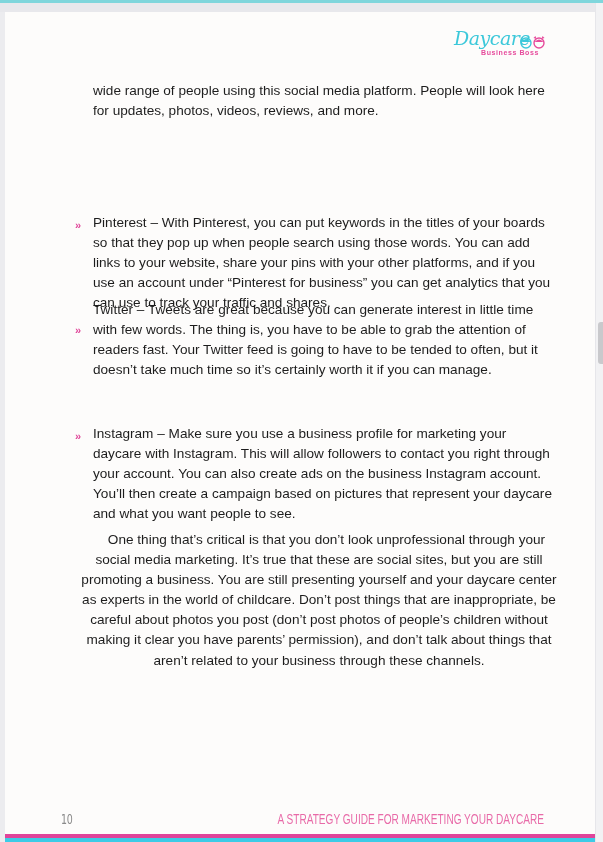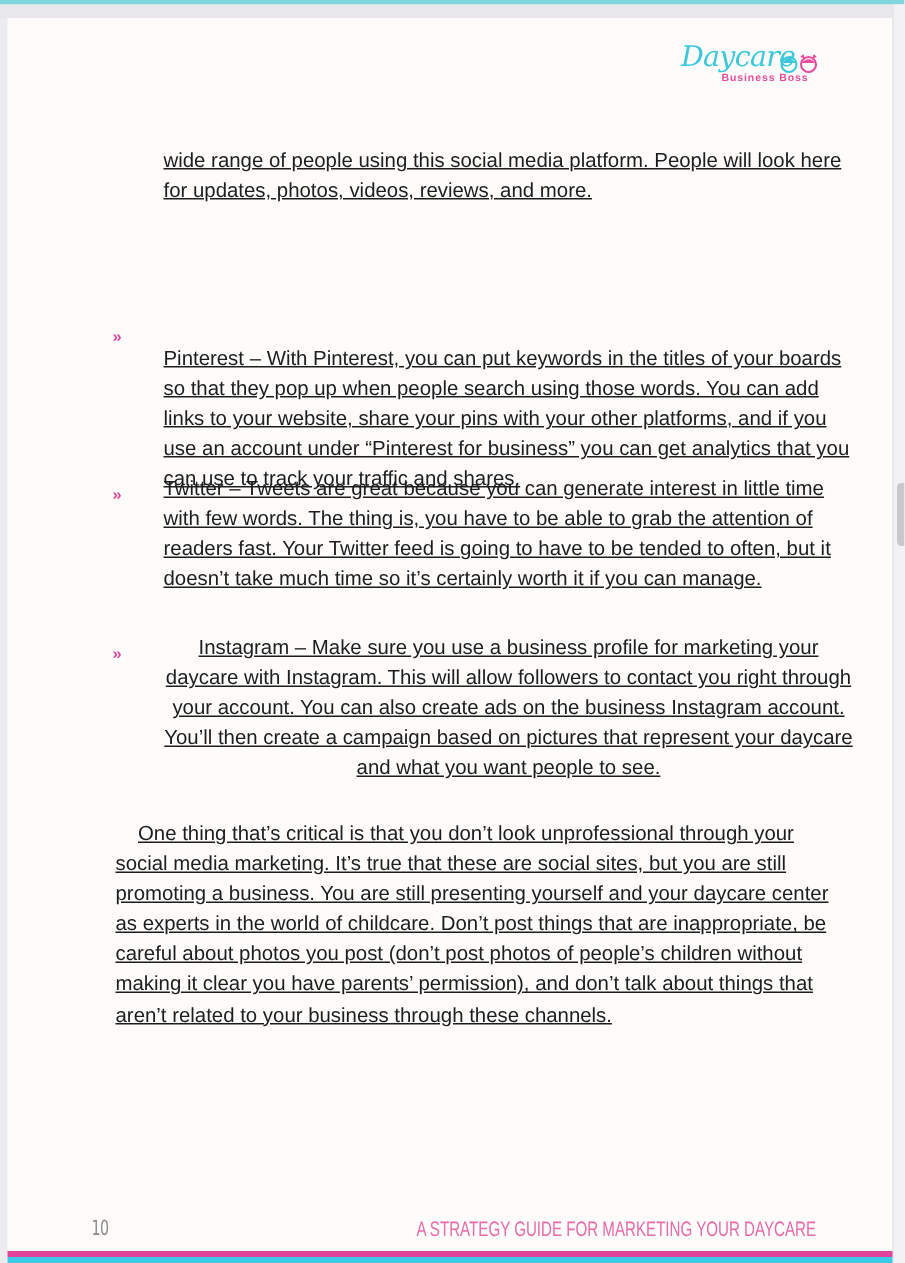--- a/index.html
+++ b/index.html
@@ -26,27 +26,27 @@
     .logo-sub {
       position: absolute; left: 33px; top: 22px;
       font-size: 7px; color: #e64b9c; letter-spacing: 0.6px; font-weight: bold;
     }
     .logo-faces { position: absolute; left: 72px; top: 8px; width: 26px; height: 14px; }
 
     .content {
       position: absolute; left: 0; top: 0; width: 603px; height: 842px;
       color: #1d1d1d; font-size: 13.6px; line-height: 20.1px;
     }
-    .para { position: absolute; margin: 16px; text-decoration: underline; }
+    .para { position: absolute; margin: 0; }
     .p-indent { left: 93px; width: 460px; }
     .bullet { position: absolute; left: 93px; width: 460px; }
     .bullet-mark {
       position: absolute; left: 75px; color: #e0479a; font-size: 11px; font-weight: bold;
     }
-    .main-para { left: 61px; width: 490px; text-indent: 15px; }
+    .main-para { left: 74px; width: 490px; text-indent: 15px; text-align: center; }
 
     .footer-page-num {
       position: absolute; left: 61px; top: 811px; font-size: 14px; color: #8a8a8a;
       font-family: "DejaVu Sans Condensed", "DejaVu Sans", sans-serif; letter-spacing: -0.5px;
       transform: scaleX(0.75); transform-origin: left;
     }
     .footer-title {
       position: absolute; right: 59px; top: 811px; font-size: 14px; color: #e86aa8;
       font-family: "Liberation Sans", sans-serif; letter-spacing: 0px;
       transform: scaleX(0.72); transform-origin: right;
@@ -81,21 +81,21 @@
 <div class="content">
   <p class="para p-indent" style="top:81px;">wide range of people using this social media platform. People will look here for updates, photos, videos, reviews, and more.</p>
 
   <span class="bullet-mark" style="top:215px;">»</span>
   <p class="para bullet" style="top:213px;">Pinterest – With Pinterest, you can put keywords in the titles of your boards so that they pop up when people search using those words. You can add links to your website, share your pins with your other platforms, and if you use an account under “Pinterest for business” you can get analytics that you can use to track your traffic and shares.</p>
 
   <span class="bullet-mark" style="top:320px;">»</span>
   <p class="para bullet" style="top:300px;">Twitter – Tweets are great because you can generate interest in little time with few words. The thing is, you have to be able to grab the attention of readers fast. Your Twitter feed is going to have to be tended to often, but it doesn’t take much time so it’s certainly worth it if you can manage.</p>
 
   <span class="bullet-mark" style="top:426px;">»</span>
-  <p class="para bullet" style="top:406px;text-align:center;">Instagram – Make sure you use a business profile for marketing your daycare with Instagram. This will allow followers to contact you right through your account. You can also create ads on the business Instagram account. You’ll then create a campaign based on pictures that represent your daycare and what you want people to see.</p>
+  <p class="para bullet" style="top:424px;">Instagram – Make sure you use a business profile for marketing your daycare with Instagram. This will allow followers to contact you right through your account. You can also create ads on the business Instagram account. You’ll then create a campaign based on pictures that represent your daycare and what you want people to see.</p>
 
   <p class="para main-para" style="top:530px;">One thing that’s critical is that you don’t look unprofessional through your social media marketing. It’s true that these are social sites, but you are still promoting a business. You are still presenting yourself and your daycare center as experts in the world of childcare. Don’t post things that are inappropriate, be careful about photos you post (don’t post photos of people’s children without making it clear you have parents’ permission), and don’t talk about things that aren’t related to your business through these channels.</p>
 </div>
 
 <span class="footer-page-num">10</span>
 <span class="footer-title">A STRATEGY GUIDE FOR MARKETING YOUR DAYCARE</span>
 <div class="footer-bar-pink"></div>
 <div class="footer-bar-blue"></div>
 
 </body></html>

